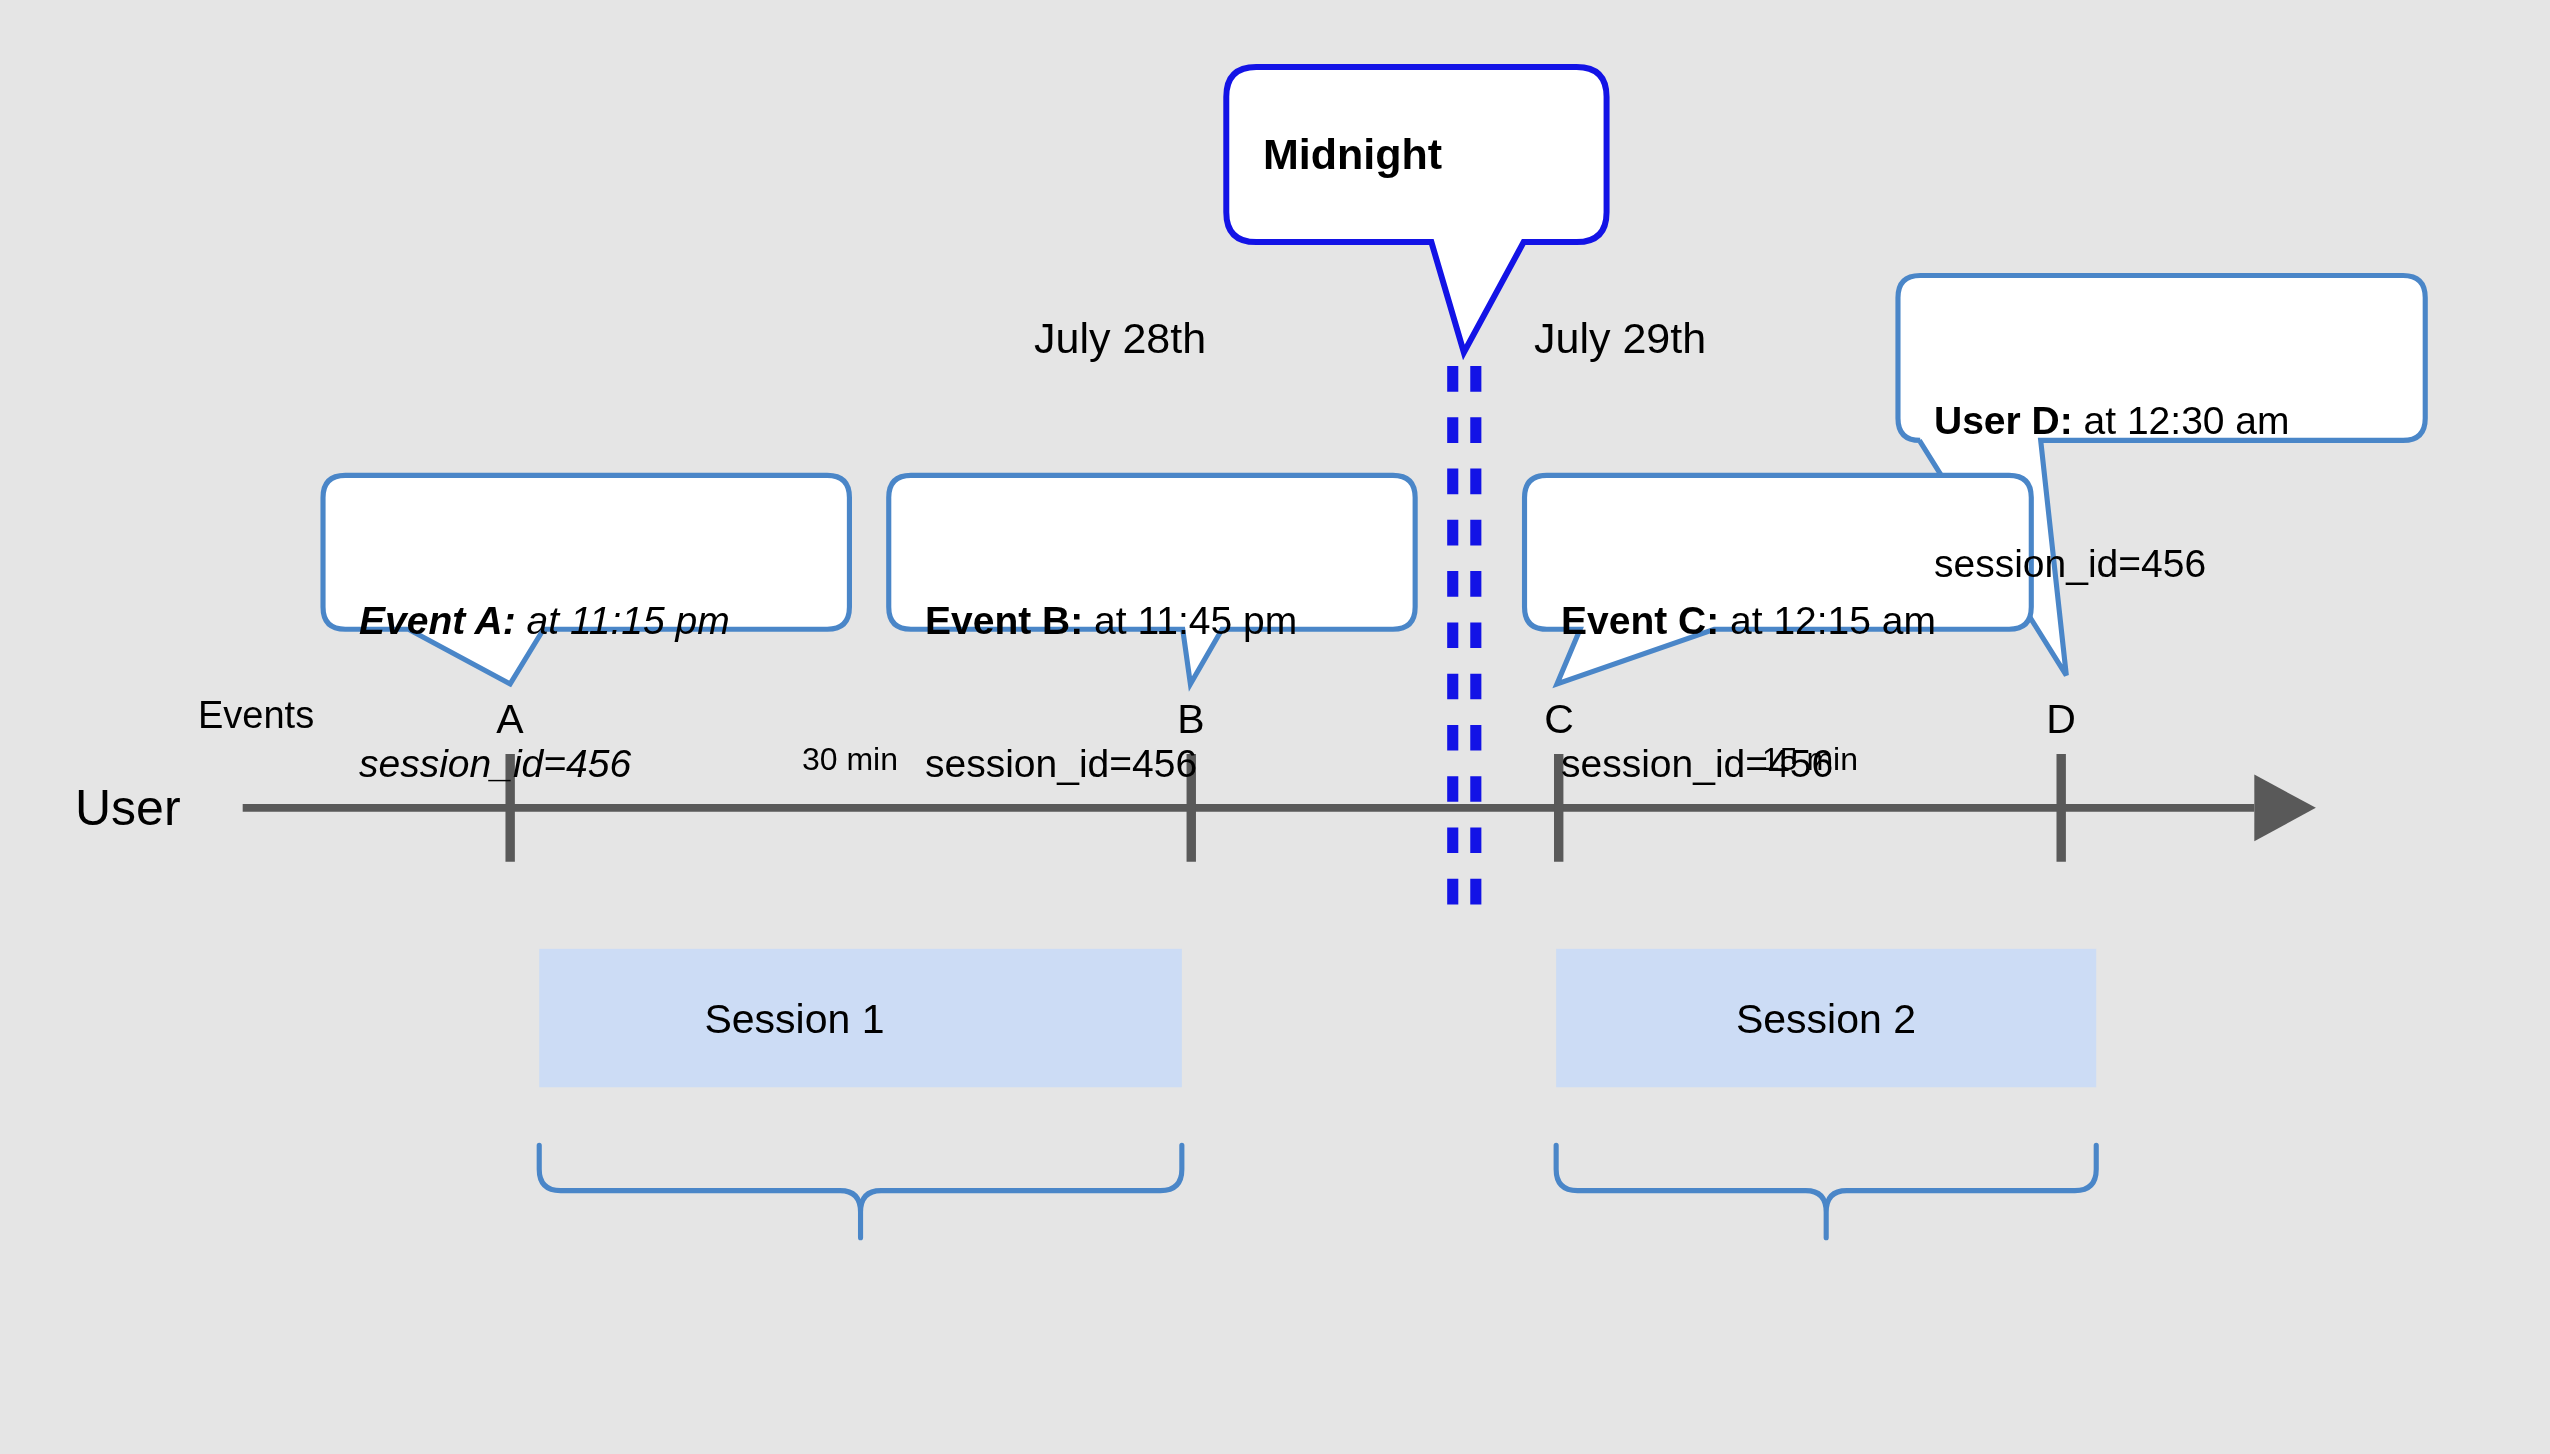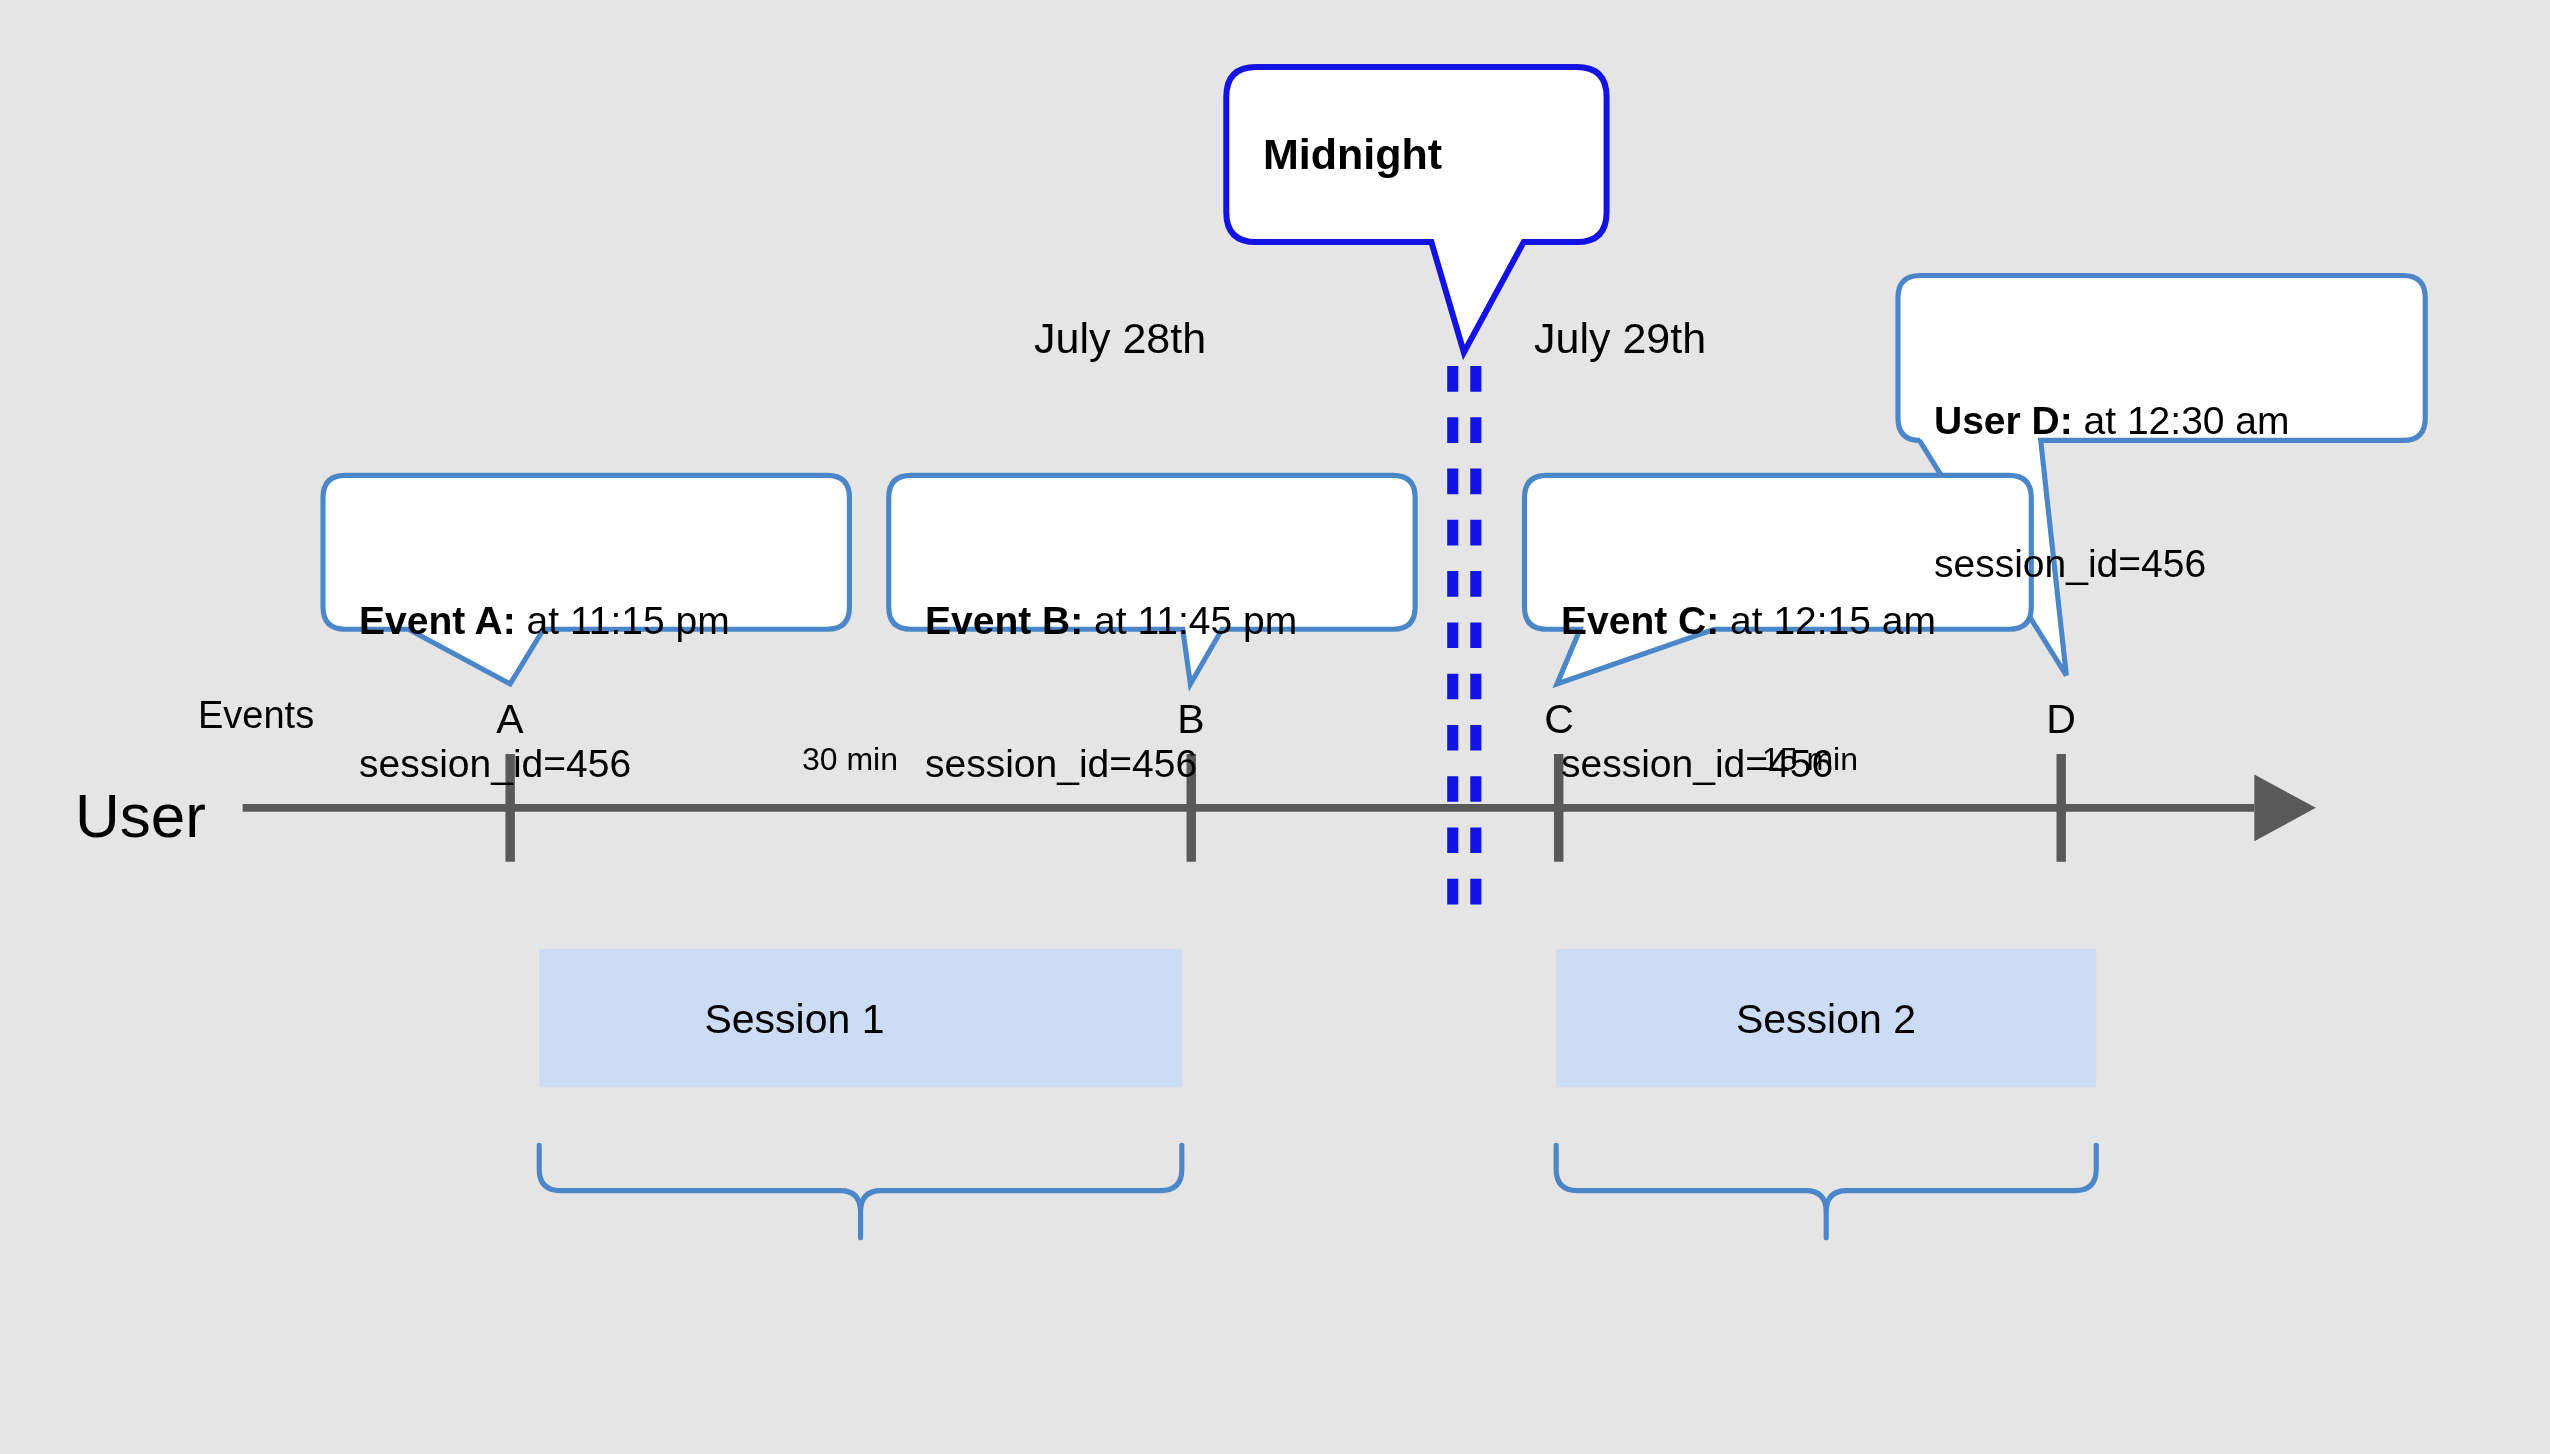--- a/index.html
+++ b/index.html
@@ -40,21 +40,21 @@
   .midnight-label {
     font-size: 43px;
     font-weight: bold;
     color: #000;
   }
   .date-label {
     font-size: 43px;
     color: #000;
   }
   .axis-name-user {
-    font-size: 62px;
+    font-size: 50px;
     color: #000;
     text-align: center;
   }
   .axis-name-events {
     font-size: 38px;
     color: #000;
   }
   .event-letter {
     font-size: 41px;
     color: #000;
@@ -186,21 +186,21 @@
              Q 2453 1393 2453 1368
              L 2453 1340" fill="none" stroke="#4a86c8" stroke-width="6" stroke-linecap="round" stroke-linejoin="round"></path>
 
   </svg>
 
   <div class="txt midnight-label" style="left:1263px; top:128px;">Midnight</div>
 
   <div class="txt date-label" style="left:1034px; top:312px;">July 28th</div>
   <div class="txt date-label" style="left:1534px; top:312px;">July 29th</div>
 
-  <div class="txt callout-text" style="left:359px; top:502px;">
+  <div class="txt callout-text" style="left:359px; top:502px;font-style:italic;">
     <div><b>Event A:</b><span> at 11:15 pm</span></div>
     <div>session_id=456</div>
   </div>
 
   <div class="txt callout-text" style="left:925px; top:502px;">
     <div><b>Event B:</b><span> at 11:45 pm</span></div>
     <div>session_id=456</div>
   </div>
 
   <div class="txt callout-text" style="left:1561px; top:502px;">

